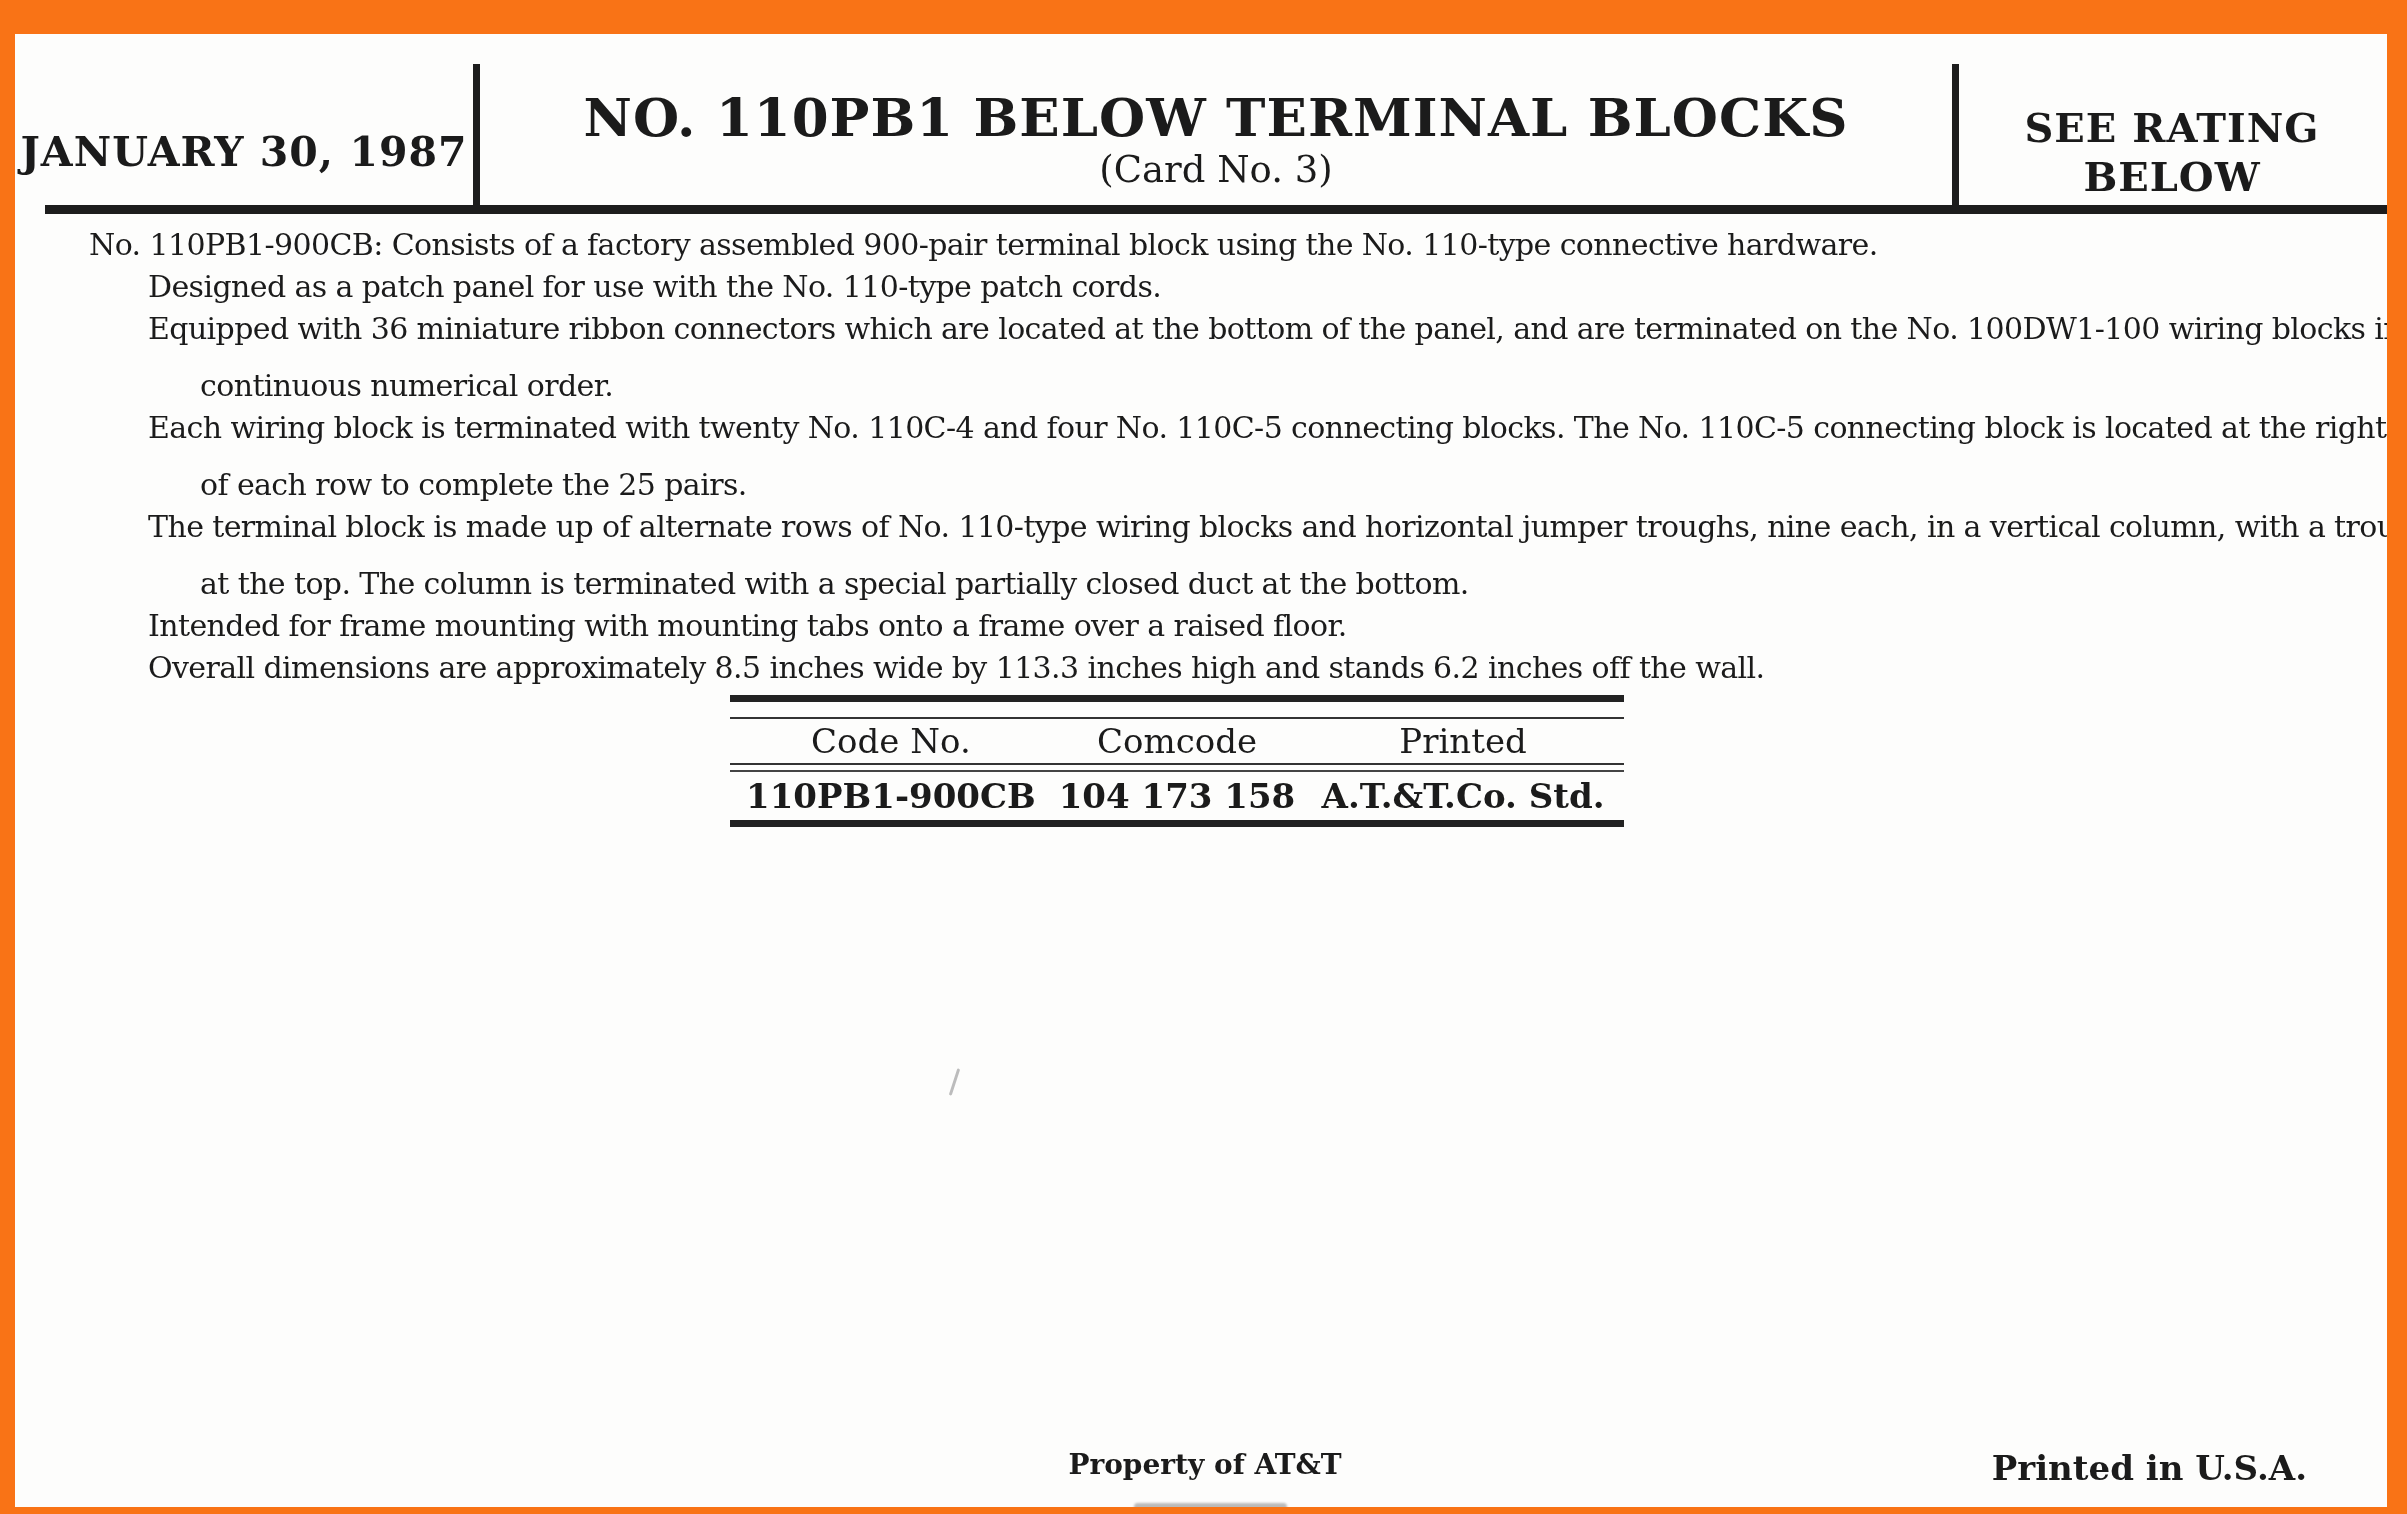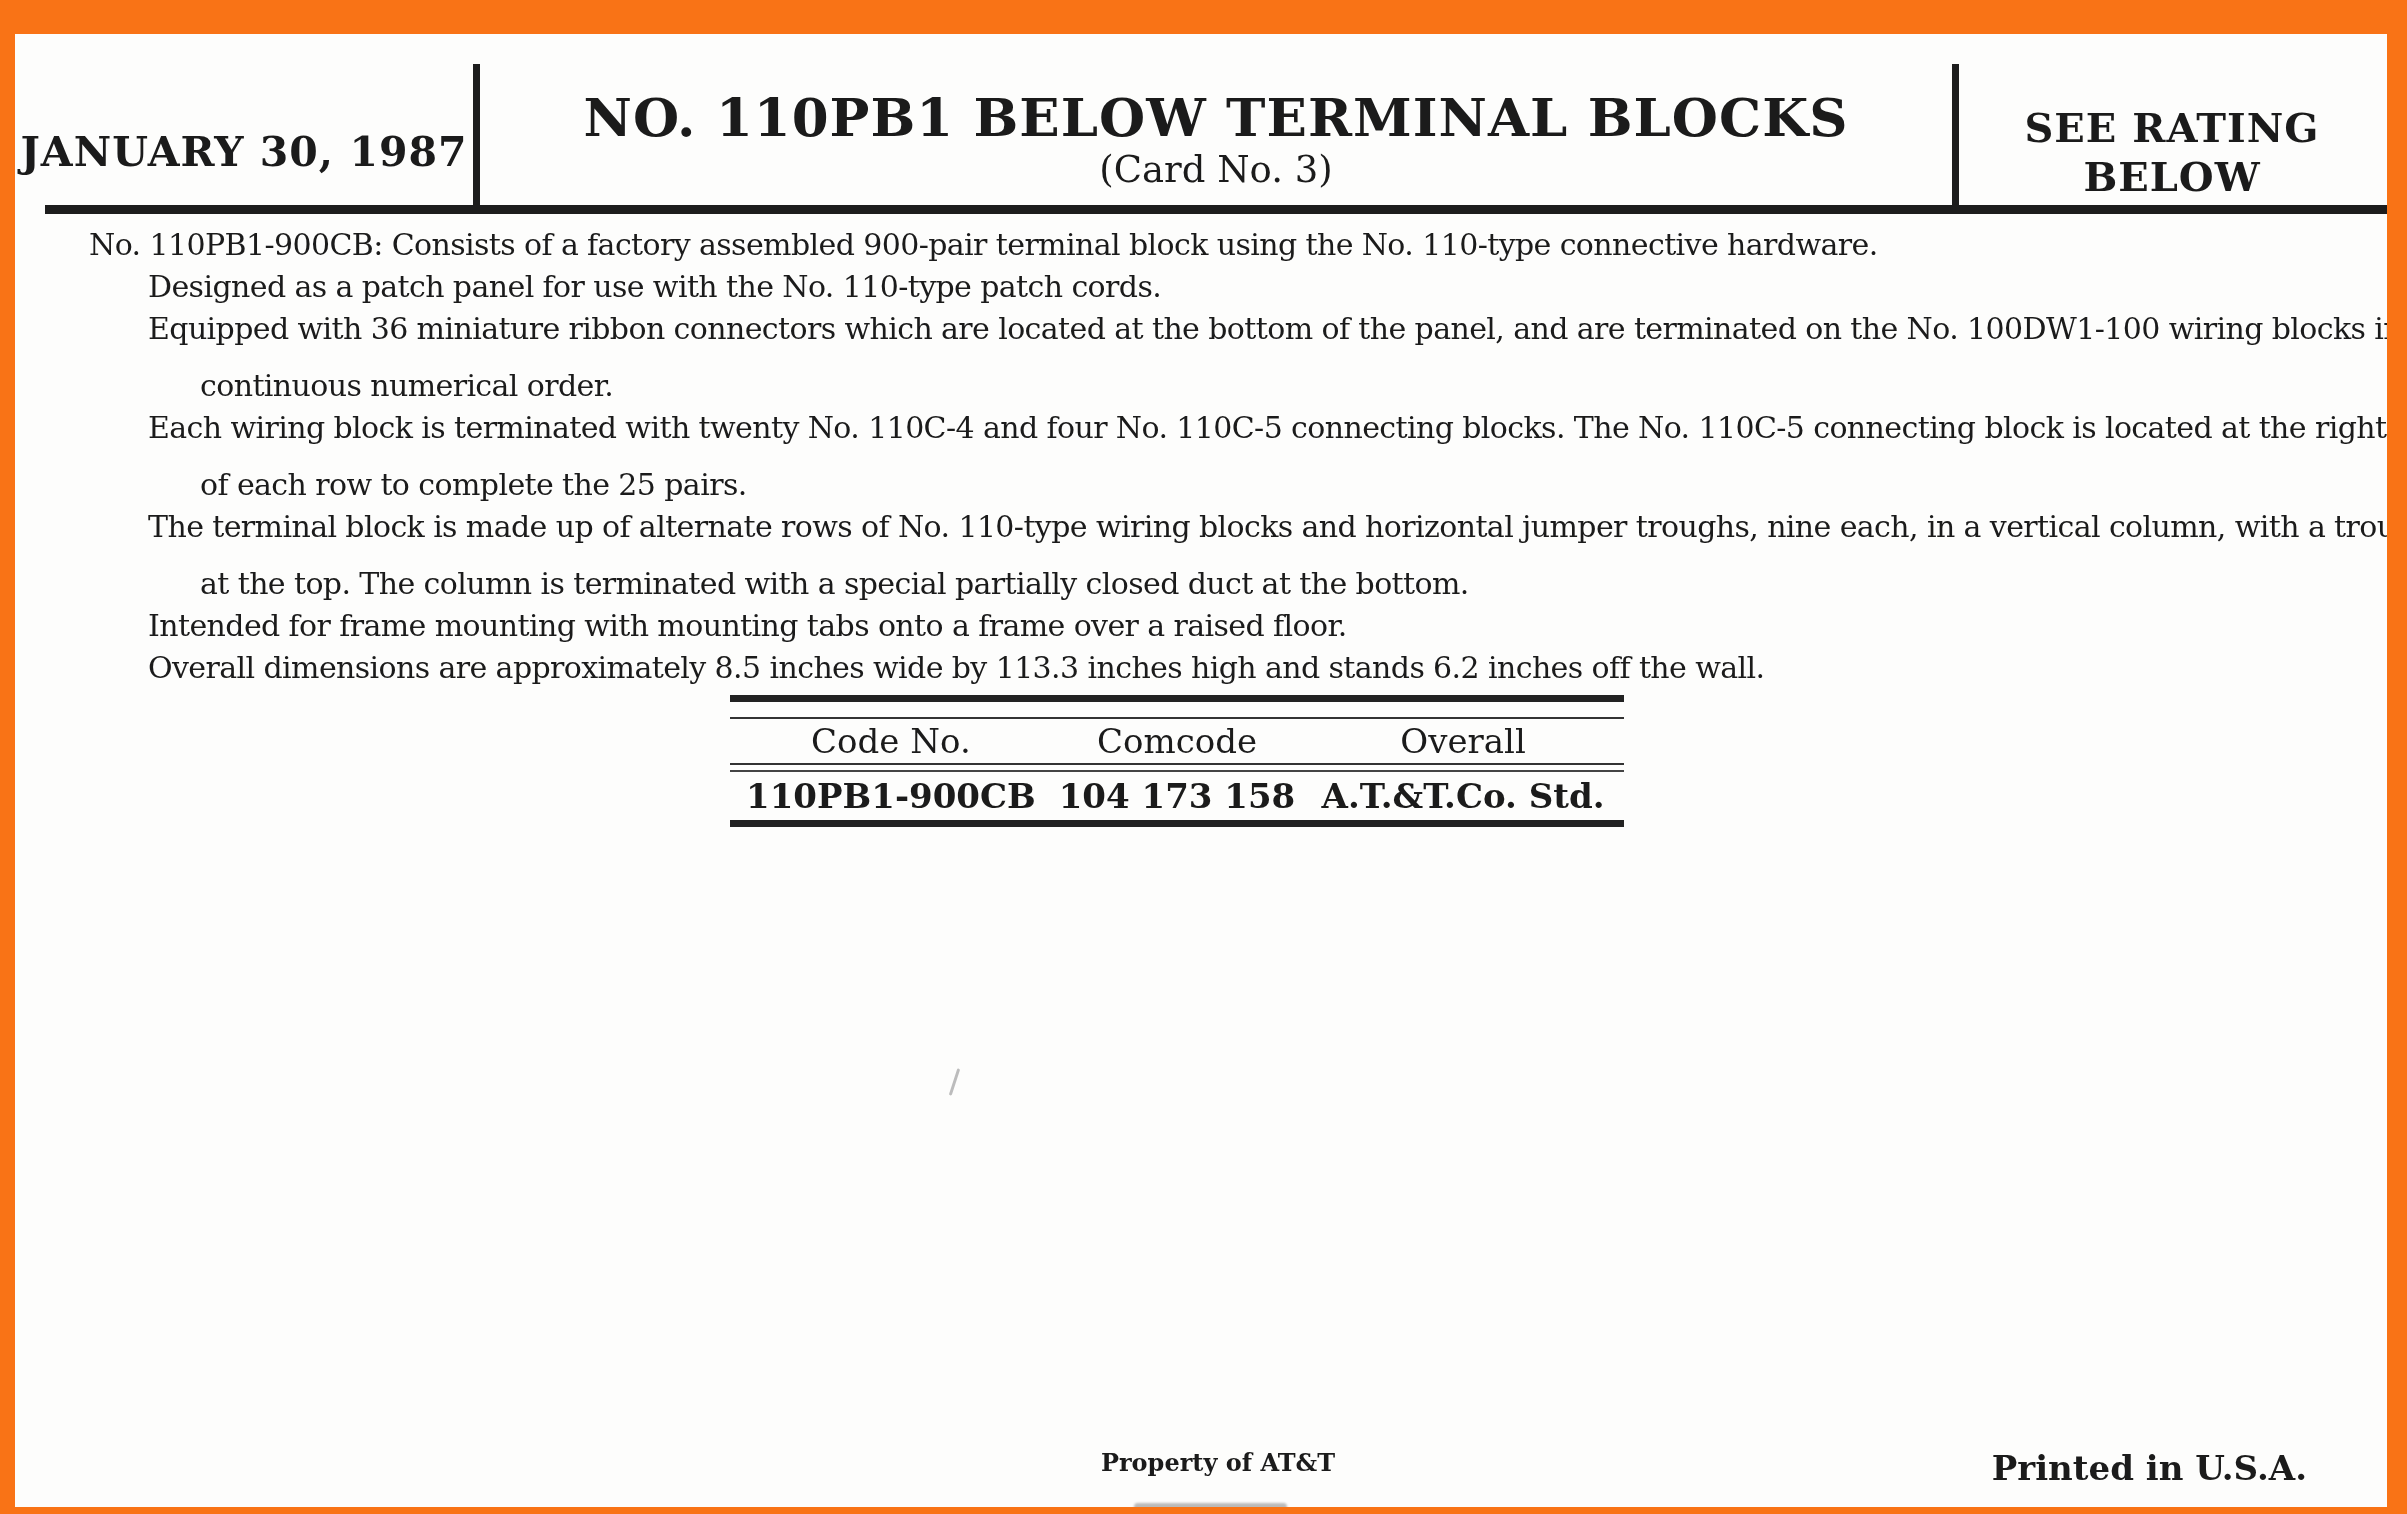--- a/index.html
+++ b/index.html
@@ -34,21 +34,21 @@
   .tr{display:flex;align-items:center;font-size:34px;}
   .tr.th{height:44px;}
   .tr.td{height:48px;font-weight:bold;}
   .c1{width:36%;text-align:center;}
   .c2{width:28%;text-align:center;}
   .c3{width:36%;text-align:center;}
   .dsep{height:5px;border-top:2px solid #333;border-bottom:2px solid #333;box-sizing:content-box;
         border-bottom-color:#444;}
 
   
-  .foot-center{position:absolute;left:17px;top:1414px;width:100%;text-align:center;font-weight:bold;font-size:24px;}
+  .foot-center{position:absolute;left:4px;top:1414px;width:100%;text-align:center;font-weight:bold;font-size:28px;}
   .foot-right{position:absolute;right:80px;top:1414px;font-weight:bold;font-size:34px;white-space:nowrap;}
 
   
   .pencil-slash{position:absolute;left:938px;top:1034px;width:3px;height:28px;background:#bcbcbc;
                 transform:rotate(18deg);border-radius:2px;}
   .smudge{position:absolute;left:1119px;top:1469px;width:153px;height:7px;background:#5a5a5a;opacity:.4;
           border-radius:4px;filter:blur(1px);}
 </style>
 </head>
 <body>
@@ -80,21 +80,21 @@
       <div class="bl ind2">at the top. The column is terminated with a special partially closed duct at the bottom.</div>
       <div class="bl ind1">Intended for frame mounting with mounting tabs onto a frame over a raised floor.</div>
       <div class="bl ind1">Overall dimensions are approximately 8.5 inches wide by 113.3 inches high and stands 6.2 inches off the wall.</div>
     </div>
 
     <div class="tbl">
       <div class="tbl-inner">
         <div class="tr th">
           <div class="c1">Code No.</div>
           <div class="c2">Comcode</div>
-          <div class="c3">Overall</div>
+          <div class="c3">Printed</div>
         </div>
         <div class="dsep"></div>
         <div class="tr td">
           <div class="c1">110PB1-900CB</div>
           <div class="c2">104 173 158</div>
           <div class="c3">A.T.&amp;T.Co. Std.</div>
         </div>
       </div>
     </div>
 

